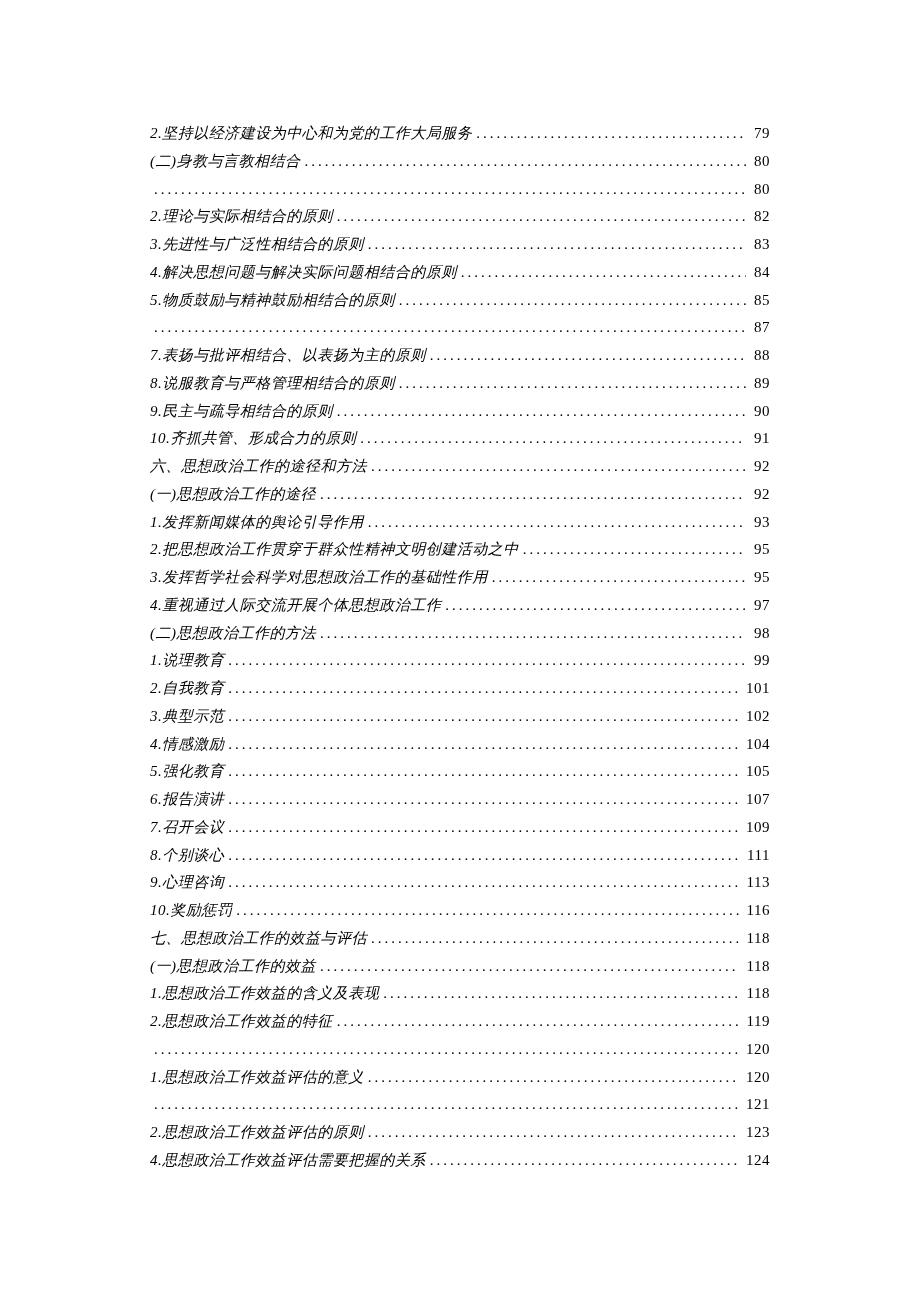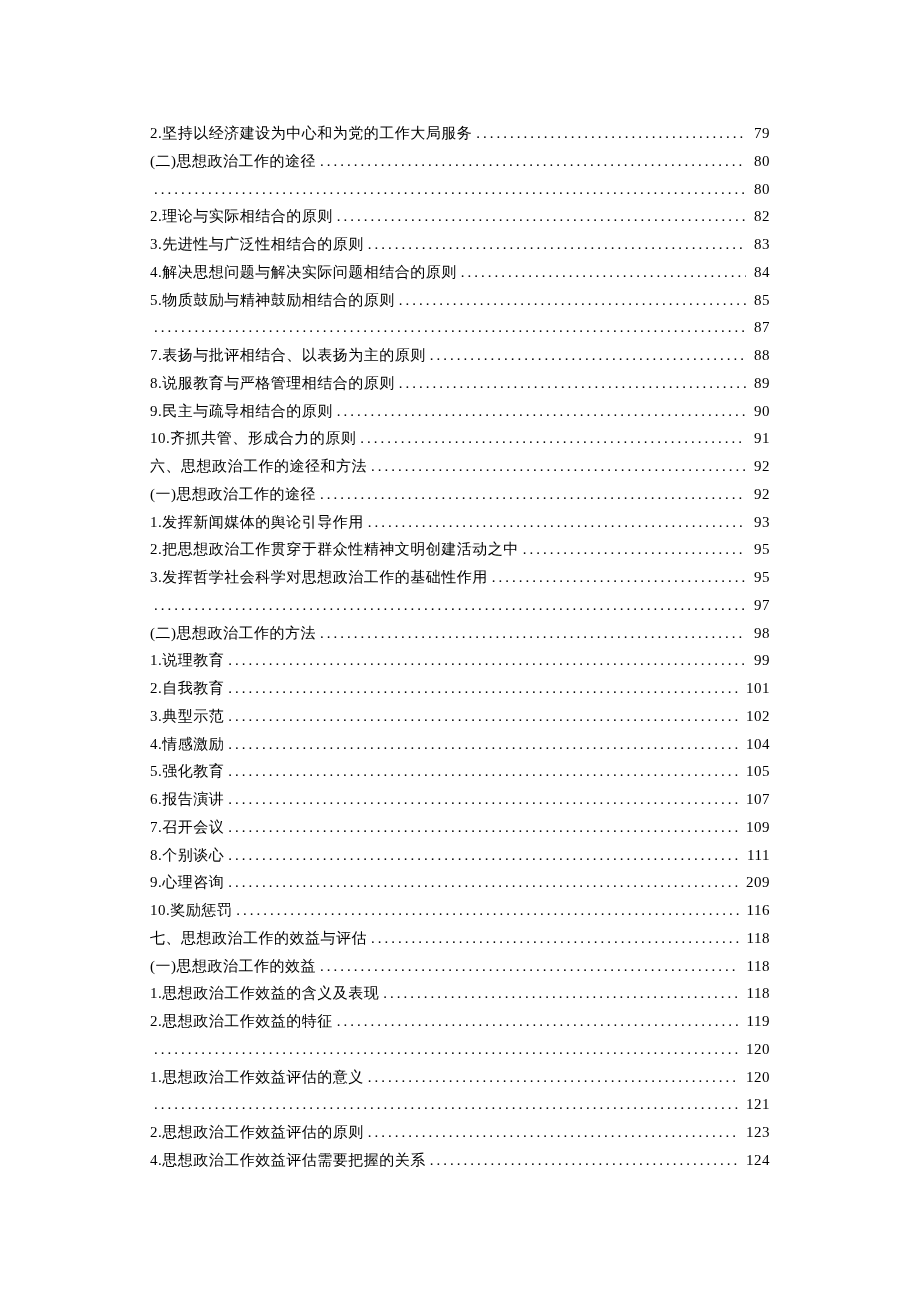--- a/index.html
+++ b/index.html
@@ -21,20 +21,21 @@
       display: flex;
       align-items: baseline;
       white-space: nowrap;
       font-size: 15px;
       color: #000000;
       line-height: 1.85;
       letter-spacing: 0.5px;
     }
     .toc-label {
       flex-shrink: 0;
+      font-style: italic;
     }
     .toc-dots {
       flex-grow: 1;
       overflow: hidden;
       letter-spacing: 3px;
       color: #000000;
       margin: 0 4px;
     }
     .toc-page {
       flex-shrink: 0;
@@ -44,21 +45,21 @@
 </head>
 <body>
 
 <div class="toc-container">
     <div class="toc-entry">
       <span class="toc-label">2.坚持以经济建设为中心和为党的工作大局服务</span>
       <span class="toc-dots">........................................................................................................................................................................................................</span>
       <span class="toc-page">79</span>
     </div>
     <div class="toc-entry">
-      <span class="toc-label">(二)思想政治工作的途径</span>
+      <span class="toc-label">(二)身教与言教相结合</span>
       <span class="toc-dots">........................................................................................................................................................................................................</span>
       <span class="toc-page">80</span>
     </div>
     <div class="toc-entry">
       <span class="toc-dots">........................................................................................................................................................................................................</span>
       <span class="toc-page">80</span>
     </div>
     <div class="toc-entry">
       <span class="toc-label">2.理论与实际相结合的原则</span>
       <span class="toc-dots">........................................................................................................................................................................................................</span>
@@ -122,20 +123,21 @@
       <span class="toc-label">2.把思想政治工作贯穿于群众性精神文明创建活动之中</span>
       <span class="toc-dots">........................................................................................................................................................................................................</span>
       <span class="toc-page">95</span>
     </div>
     <div class="toc-entry">
       <span class="toc-label">3.发挥哲学社会科学对思想政治工作的基础性作用</span>
       <span class="toc-dots">........................................................................................................................................................................................................</span>
       <span class="toc-page">95</span>
     </div>
     <div class="toc-entry">
+      <span class="toc-label">4.重视通过人际交流开展个体思想政治工作</span>
       <span class="toc-dots">........................................................................................................................................................................................................</span>
       <span class="toc-page">97</span>
     </div>
     <div class="toc-entry">
       <span class="toc-label">(二)思想政治工作的方法</span>
       <span class="toc-dots">........................................................................................................................................................................................................</span>
       <span class="toc-page">98</span>
     </div>
     <div class="toc-entry">
       <span class="toc-label">1.说理教育</span>
@@ -173,21 +175,21 @@
       <span class="toc-page">109</span>
     </div>
     <div class="toc-entry">
       <span class="toc-label">8.个别谈心</span>
       <span class="toc-dots">........................................................................................................................................................................................................</span>
       <span class="toc-page">111</span>
     </div>
     <div class="toc-entry">
       <span class="toc-label">9.心理咨询</span>
       <span class="toc-dots">........................................................................................................................................................................................................</span>
-      <span class="toc-page">209</span>
+      <span class="toc-page">113</span>
     </div>
     <div class="toc-entry">
       <span class="toc-label">10.奖励惩罚</span>
       <span class="toc-dots">........................................................................................................................................................................................................</span>
       <span class="toc-page">116</span>
     </div>
     <div class="toc-entry">
       <span class="toc-label">七、思想政治工作的效益与评估</span>
       <span class="toc-dots">........................................................................................................................................................................................................</span>
       <span class="toc-page">118</span>

